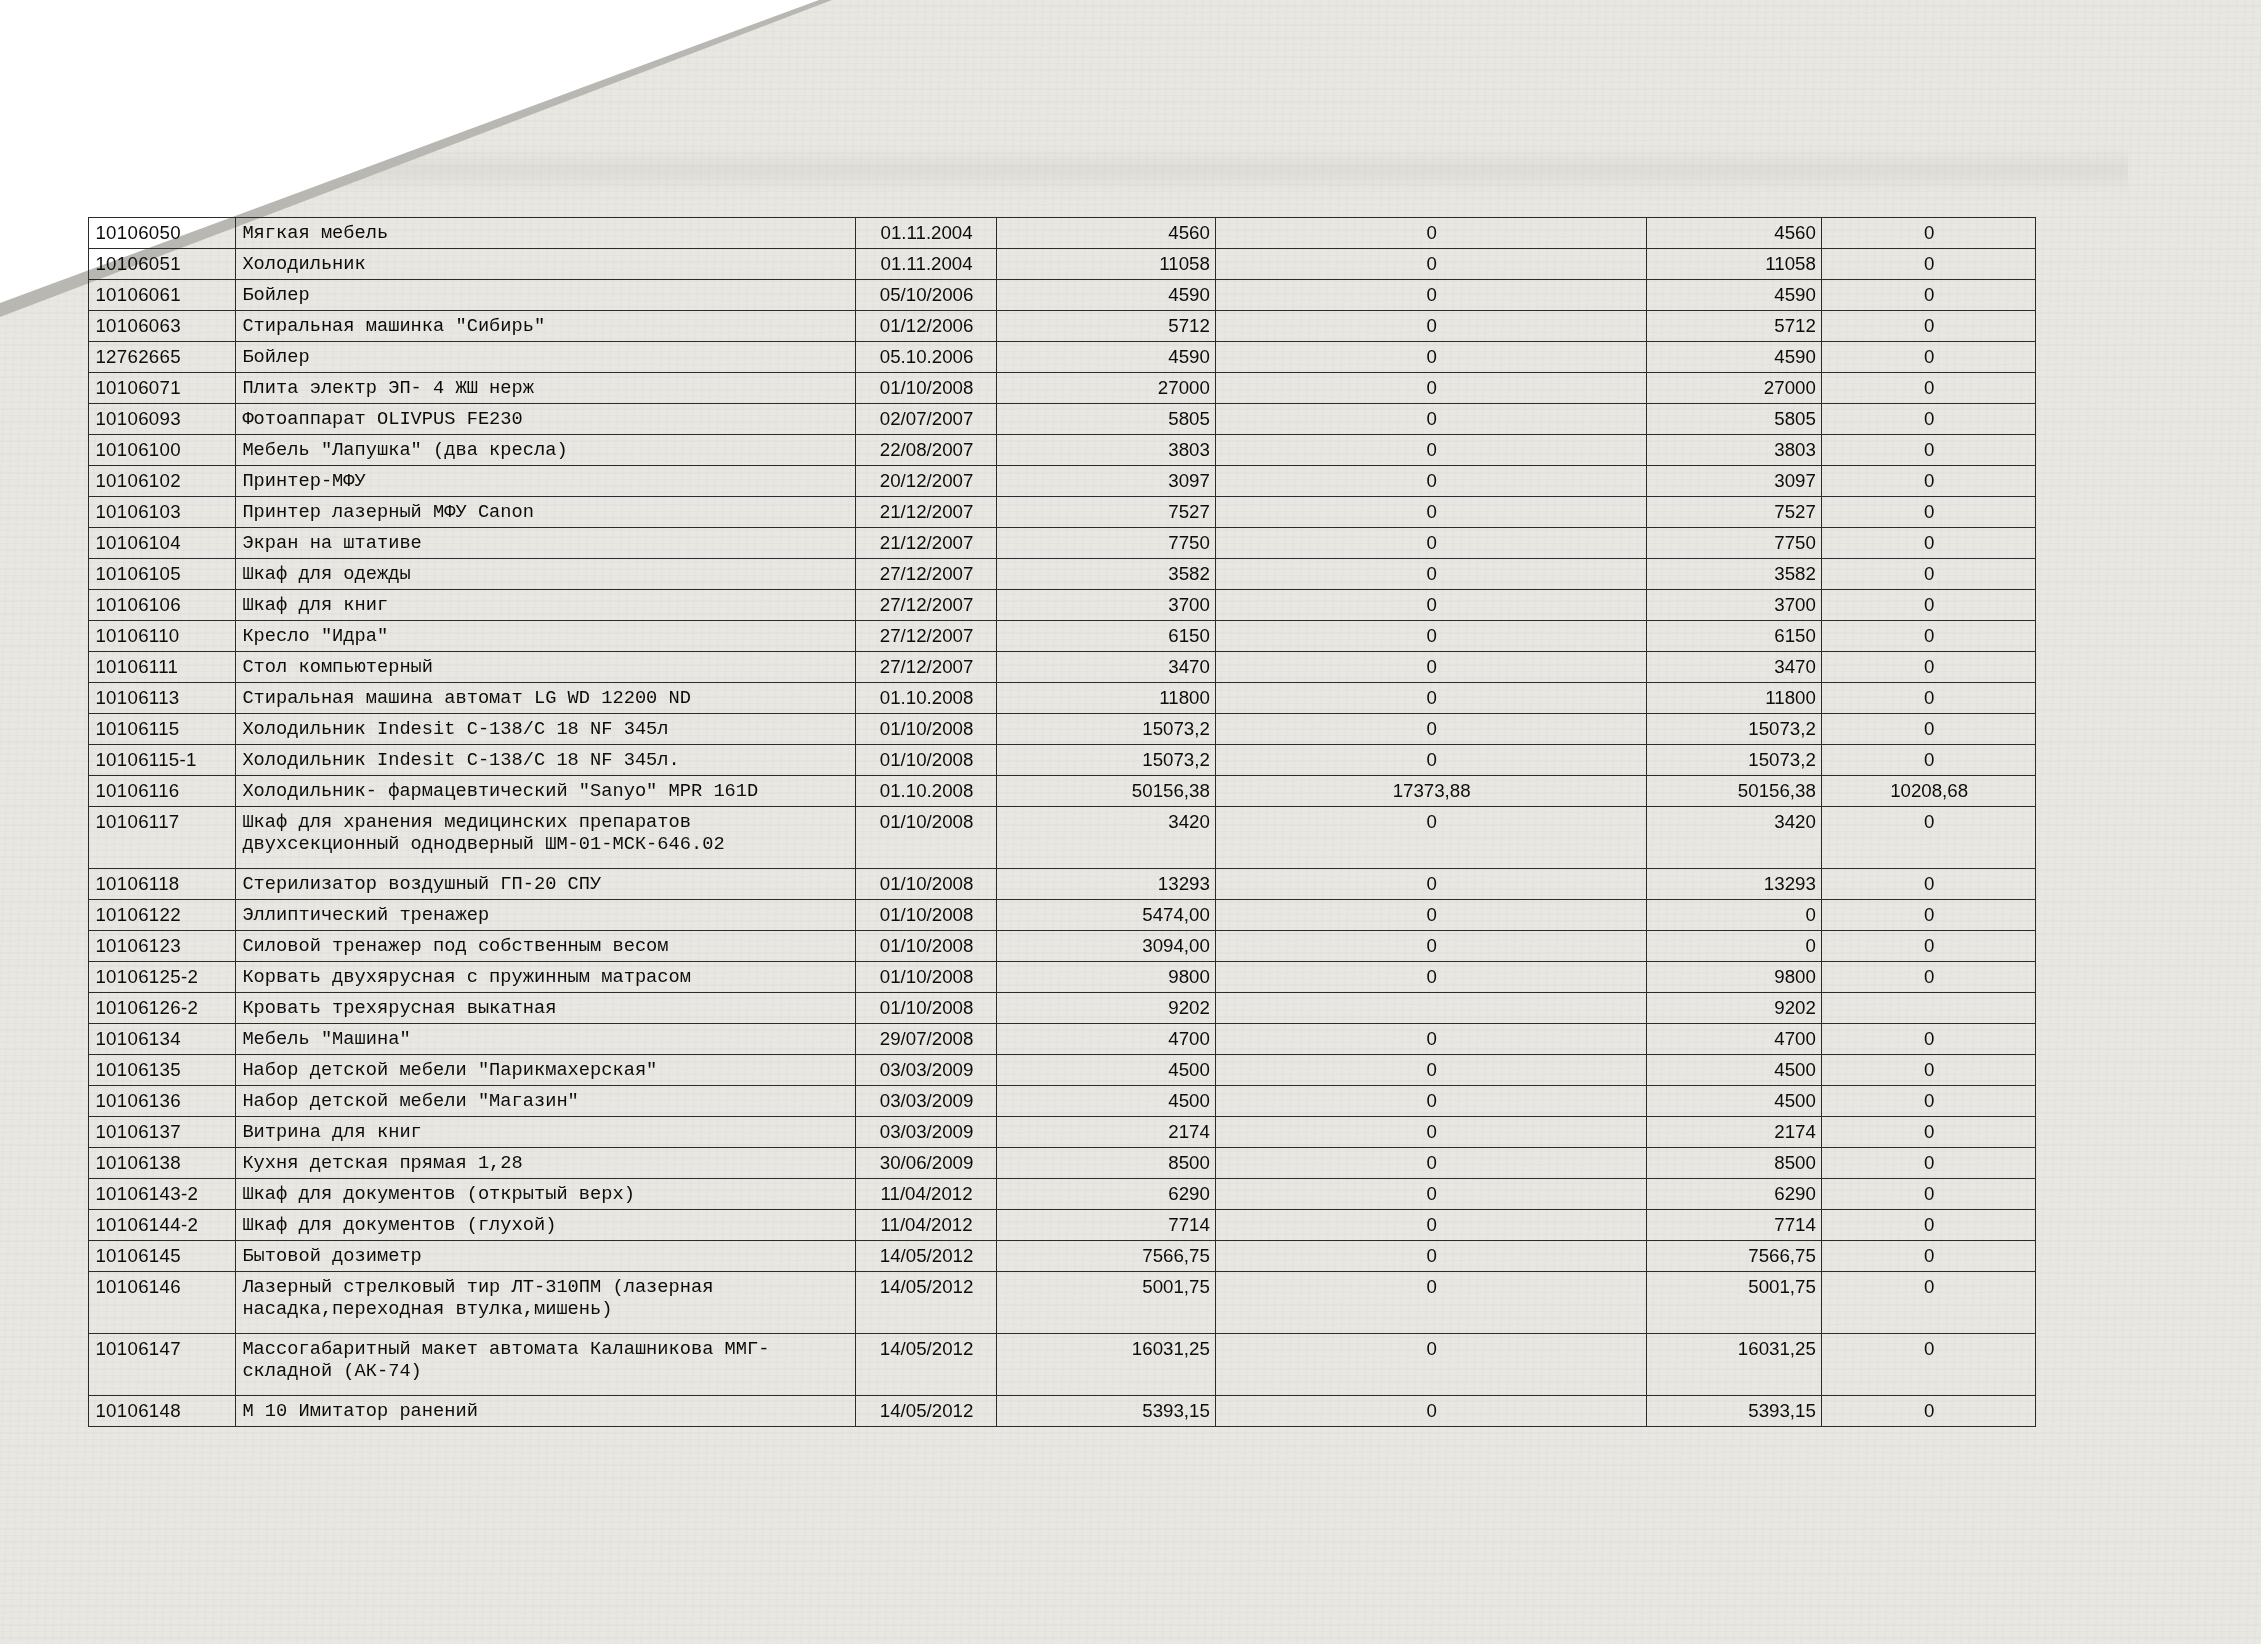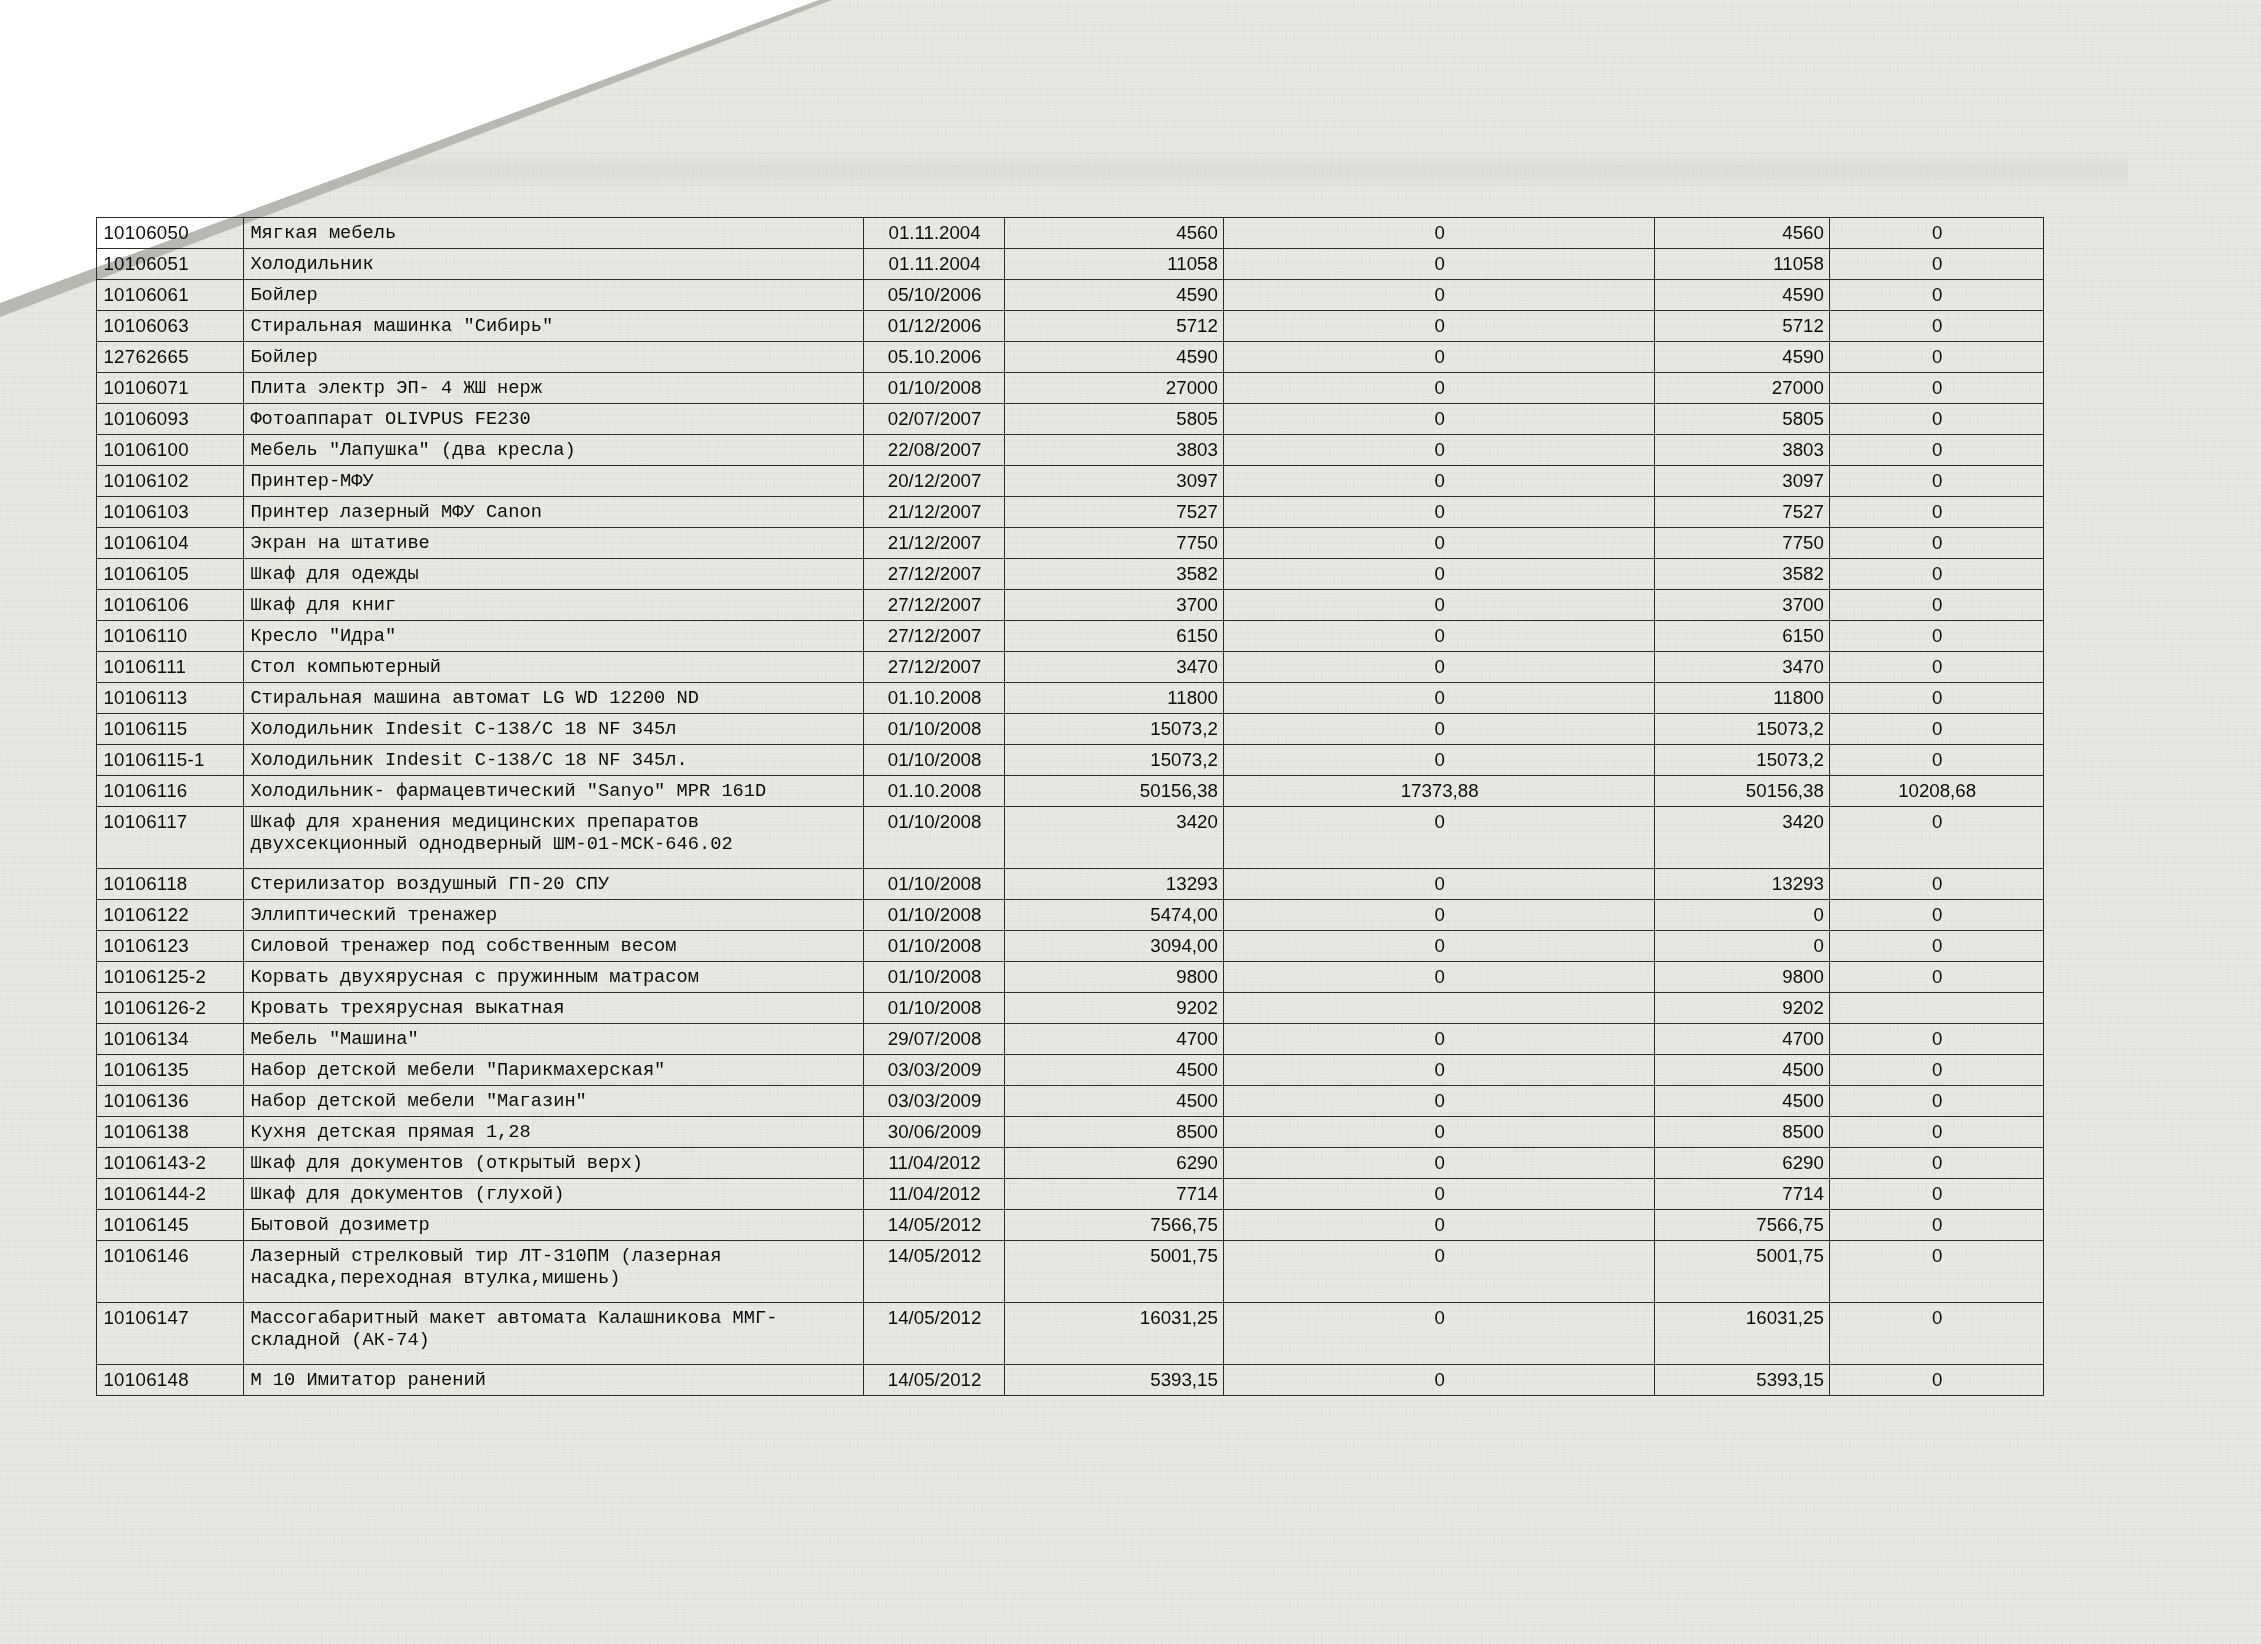--- a/index.html
+++ b/index.html
@@ -44,21 +44,20 @@
   }
   table.inv {
     position: absolute;
     left: 88px;
     top: 217px;
     width: 1948px;
     border-collapse: collapse;
     table-layout: fixed;
     z-index: 4;
     background: transparent;
-    margin-left: 8px;
   }
   table.inv td {
     border: 1.3px solid #2b2b2b;
     font-size: 18.7px;
     line-height: 22px;
     vertical-align: top;
     padding: 3.9px 5.2px 2.6px 6.4px;
     overflow: hidden;
     color: #0c0c0c;
     -webkit-font-smoothing: antialiased;
@@ -336,20 +335,29 @@
       <tr>
         <td class="col-num align-left">10106136</td>
         <td class="col-name align-left">Набор детской мебели "Магазин"</td>
         <td class="col-date align-center">03/03/2009</td>
         <td class="col-c4 align-right">4500</td>
         <td class="col-c5 align-center">0</td>
         <td class="col-c6 align-right">4500</td>
         <td class="col-c7 align-center">0</td>
       </tr>
       <tr>
+        <td class="col-num align-left">10106137</td>
+        <td class="col-name align-left">Витрина для книг</td>
+        <td class="col-date align-center">03/03/2009</td>
+        <td class="col-c4 align-right">2174</td>
+        <td class="col-c5 align-center">0</td>
+        <td class="col-c6 align-right">2174</td>
+        <td class="col-c7 align-center">0</td>
+      </tr>
+      <tr>
         <td class="col-num align-left">10106138</td>
         <td class="col-name align-left">Кухня детская прямая 1,28</td>
         <td class="col-date align-center">30/06/2009</td>
         <td class="col-c4 align-right">8500</td>
         <td class="col-c5 align-center">0</td>
         <td class="col-c6 align-right">8500</td>
         <td class="col-c7 align-center">0</td>
       </tr>
       <tr>
         <td class="col-num align-left">10106143-2</td>

